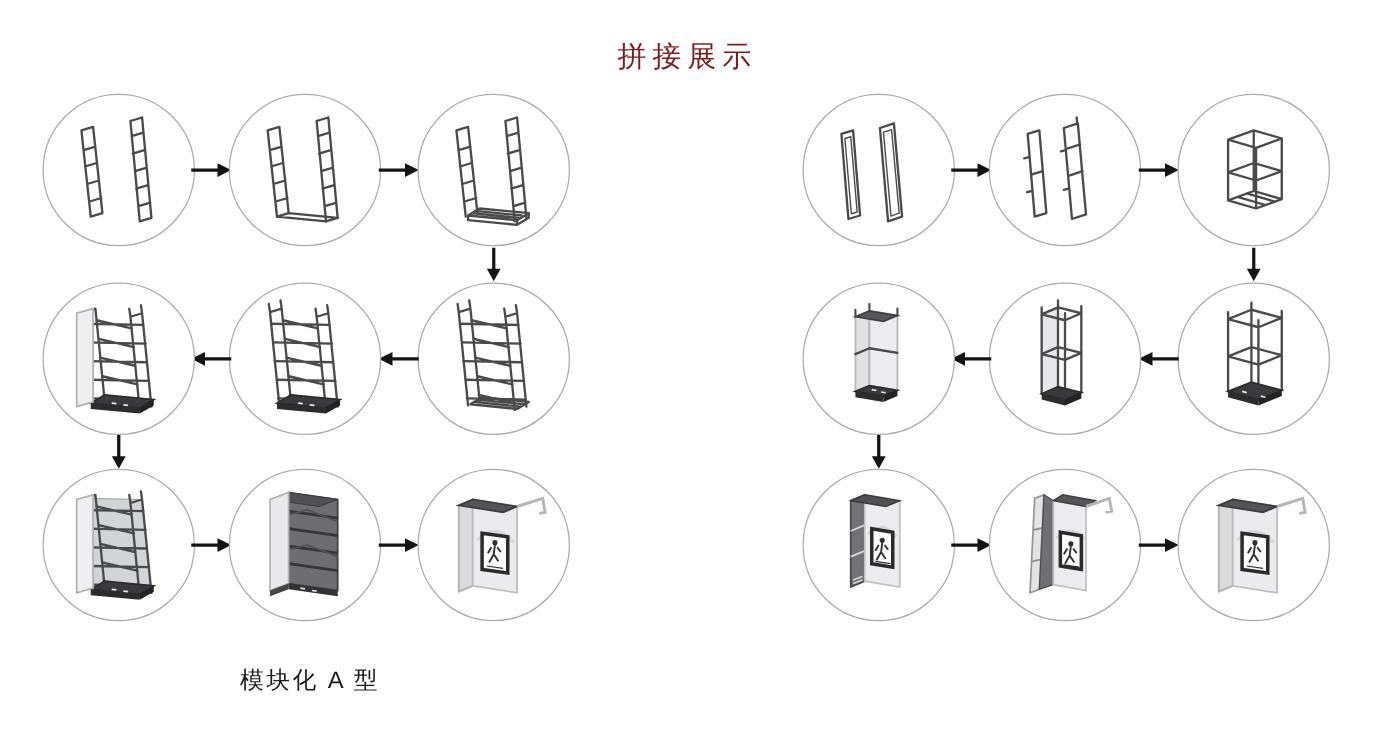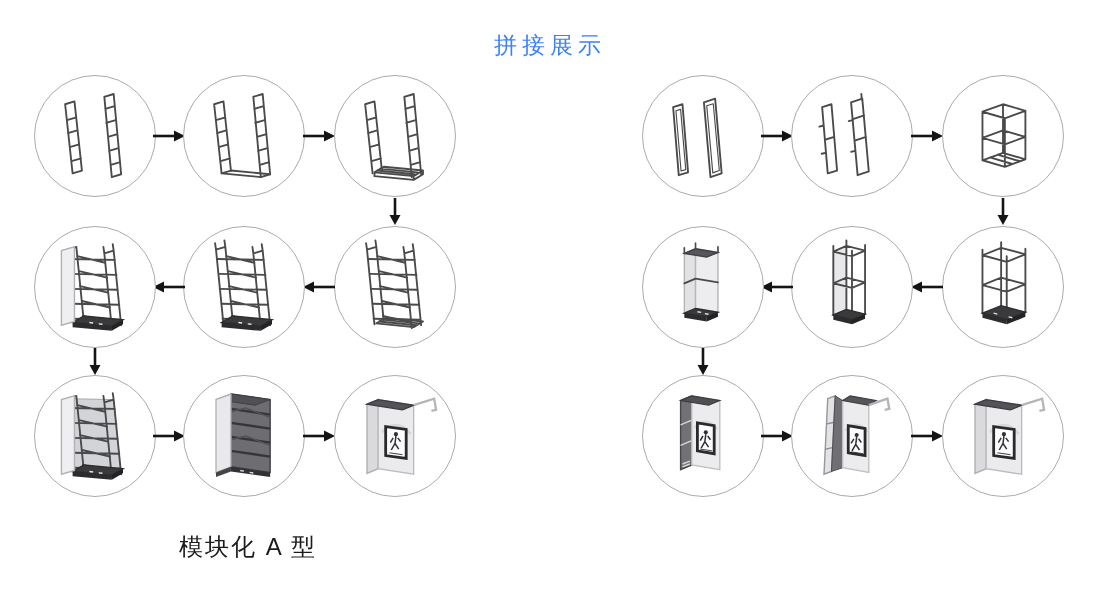--- a/index.html
+++ b/index.html
@@ -1,31 +1,31 @@
 <!DOCTYPE html>
 <html><head>
 <meta charset="utf-8">
 <style>
   html,body{margin:0;padding:0;background:#fff;}
   body{width:1100px;height:600px;font-family:"Liberation Sans","DejaVu Sans",sans-serif;}
   .canvas{position:relative;width:1100px;height:600px;background:#fff;overflow:hidden;}
   .title{position:absolute;top:30px;left:0;width:100%;margin:0;text-align:center;
-         font-size:23px;font-weight:500;color:#3b82f6;letter-spacing:5px;}
+         font-size:23px;font-weight:500;color:#7f1d1d;letter-spacing:5px;}
   .group{position:absolute;top:0;width:470px;height:600px;}
   .group-a{left:0;}
   .group-f{left:608px;}
   .circle{position:absolute;width:122px;height:122px;border:1px solid #ababab;border-radius:50%;
           box-sizing:border-box;background:#fff;display:flex;align-items:center;justify-content:center;}
   .art{width:112px;height:112px;display:block;}
   .ln{stroke:#4a4a4a;stroke-width:2;fill:none;stroke-linecap:round;stroke-linejoin:round;}
   .arr{position:absolute;}
   .arr line{stroke:#141414;stroke-width:2.6;}
   .arr polygon{fill:#141414;stroke:none;}
   .glabel{position:absolute;top:531px;left:248px;transform:translateX(-50%);
-          font-size:24px;color:#1b1b1b;letter-spacing:2px;white-space:nowrap;}
+          font-size:19px;color:#1b1b1b;letter-spacing:2px;white-space:nowrap;}
 </style>
 </head>
 <body>
 
 <div class="canvas">
 
   <h1 class="title">拼接展示</h1>
 
   <section class="group group-a">
 

